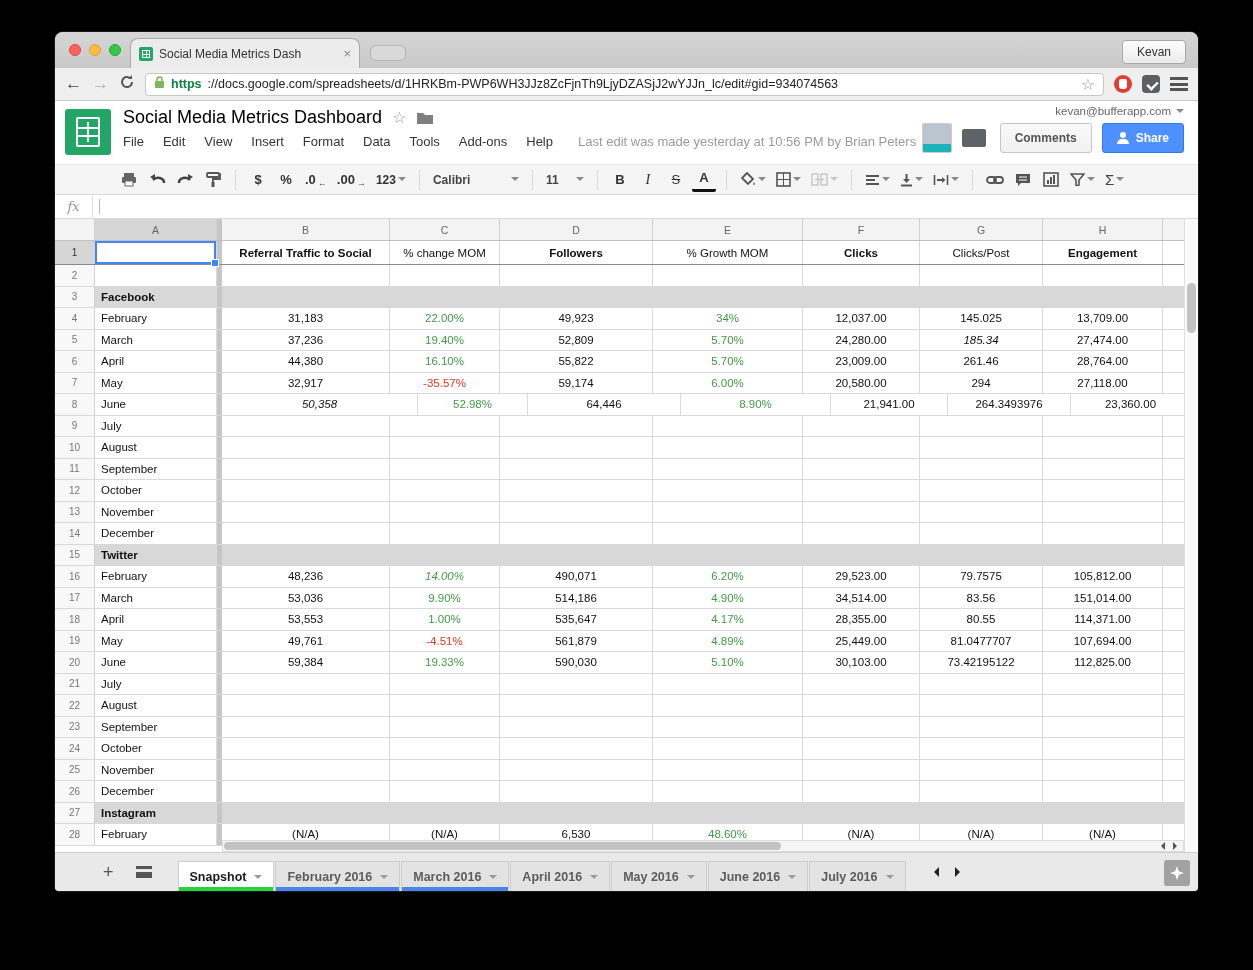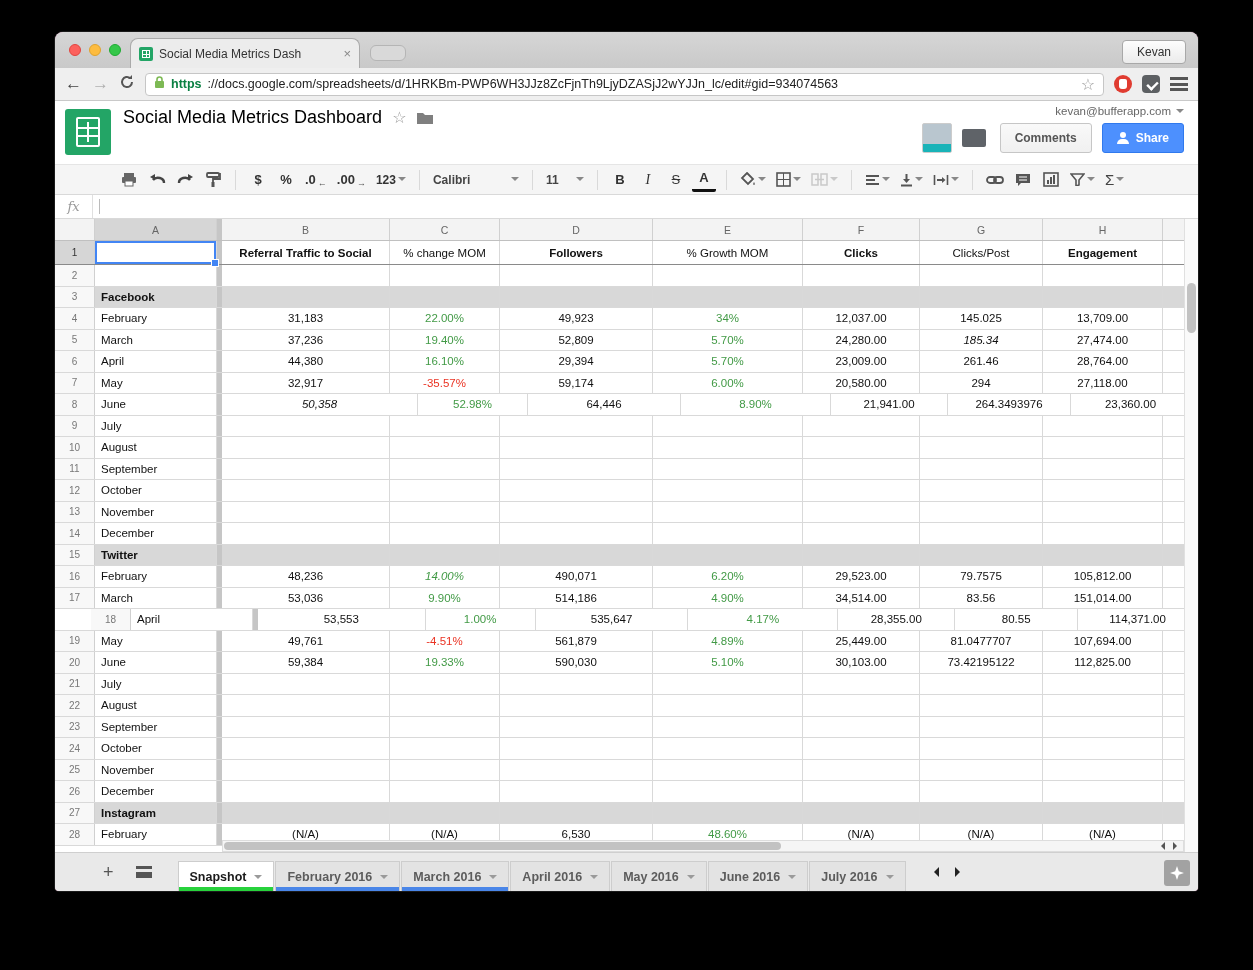--- a/index.html
+++ b/index.html
@@ -184,20 +184,32 @@
     </div>
     <div class="titlerow">
       <span class="doctitle">Social Media Metrics Dashboard</span>
       <span class="star-glyph">☆</span>
       <span class="folder-icon">
         <svg width="18" height="14" viewBox="0 0 18 14">
             <path d="M1 2h6l2 2h8v9H1z" fill="#7f7f7f"></path>
           </svg>
       </span>
     </div>
+    <div class="menurow">
+      <span class="menu-item">File</span>
+        <span class="menu-item">Edit</span>
+        <span class="menu-item">View</span>
+        <span class="menu-item">Insert</span>
+        <span class="menu-item">Format</span>
+        <span class="menu-item">Data</span>
+        <span class="menu-item">Tools</span>
+        <span class="menu-item">Add-ons</span>
+        <span class="menu-item">Help</span>
+        <span class="lastedit" id="lastedit">Last edit was made yesterday at 10:56 PM by Brian Peters</span>
+    </div>
     <div class="acct">
       <span>kevan@bufferapp.com</span>
       <span class="tri-down"></span>
     </div>
     <div class="hdr-right">
       <div class="avatar"></div>
       <div class="bubble"></div>
       <div class="comments-btn">Comments</div>
       <div class="share-btn">
         <span class="share-person"></span>
@@ -431,21 +443,21 @@
           <div class="cv" style="width: 123px; font-style: italic;">185.34</div>
           <div class="cv" style="width: 120px;">27,474.00</div>
           <div class="cv fill"></div>
         </div>
         <div class="row">
           <div class="rn" style="width: 40px;">6</div>
           <div class="ca" style="width: 122px;">April</div>
           <div class="fdiv" style="width: 5px;"></div>
           <div class="cv" style="width: 168px;">44,380</div>
           <div class="cv pos" style="width: 110px;">16.10%</div>
-          <div class="cv" style="width: 153px;">29,394</div>
+          <div class="cv" style="width: 153px;">55,822</div>
           <div class="cv pos" style="width: 150px;">5.70%</div>
           <div class="cv" style="width: 117px;">23,009.00</div>
           <div class="cv" style="width: 123px;">261.46</div>
           <div class="cv" style="width: 120px;">28,764.00</div>
           <div class="cv fill"></div>
         </div>
         <div class="row">
           <div class="rn" style="width: 40px;">7</div>
           <div class="ca" style="width: 122px;">May</div>
           <div class="fdiv" style="width: 5px;"></div>
@@ -582,21 +594,21 @@
           <div class="cv" style="width: 168px;">53,036</div>
           <div class="cv pos" style="width: 110px;">9.90%</div>
           <div class="cv" style="width: 153px;">514,186</div>
           <div class="cv pos" style="width: 150px;">4.90%</div>
           <div class="cv" style="width: 117px;">34,514.00</div>
           <div class="cv" style="width: 123px;">83.56</div>
           <div class="cv" style="width: 120px;">151,014.00</div>
           <div class="cv fill"></div>
         </div>
         <div class="row">
-          <div class="rn" style="width: 40px; margin-left: 36px;">18</div>
+          <div class="rn" style="width: 40px;">18</div>
           <div class="ca" style="width: 122px;">April</div>
           <div class="fdiv" style="width: 5px;"></div>
           <div class="cv" style="width: 168px;">53,553</div>
           <div class="cv pos" style="width: 110px;">1.00%</div>
           <div class="cv" style="width: 153px;">535,647</div>
           <div class="cv pos" style="width: 150px;">4.17%</div>
           <div class="cv" style="width: 117px;">28,355.00</div>
           <div class="cv" style="width: 123px;">80.55</div>
           <div class="cv" style="width: 120px;">114,371.00</div>
           <div class="cv fill"></div>

